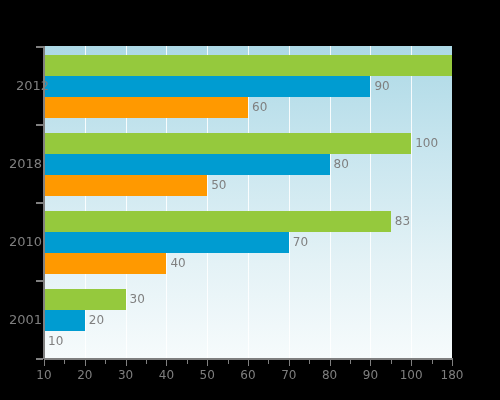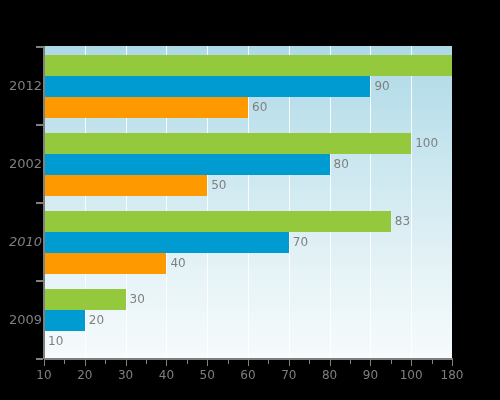--- a/index.html
+++ b/index.html
@@ -200,19 +200,19 @@
       <div class="tick-label-x" style="left: 452px;">180</div>
     </div>
   <div id="y-ticks">
       <div class="tick-y" style="top: 46px;"></div>
       <div class="tick-y" style="top: 124px;"></div>
       <div class="tick-y" style="top: 202px;"></div>
       <div class="tick-y" style="top: 280px;"></div>
       <div class="tick-y" style="top: 358px;"></div>
     </div>
   <div id="y-group-labels">
-      <div class="group-label-y" style="top: 85px;">2012</div>
-      <div class="group-label-y" style="top: 163px;">2002</div>
-      <div class="group-label-y" style="top: 241px; font-style: italic;">2010</div>
-      <div class="group-label-y" style="top: 319px;">2009</div>
+      <div class="group-label-y" style="top: 85px; padding-left: 7px;">2012</div>
+      <div class="group-label-y" style="top: 163px;">2018</div>
+      <div class="group-label-y" style="top: 241px;">2010</div>
+      <div class="group-label-y" style="top: 319px;">2001</div>
     </div>
 
 </div>
 
 </body></html>

